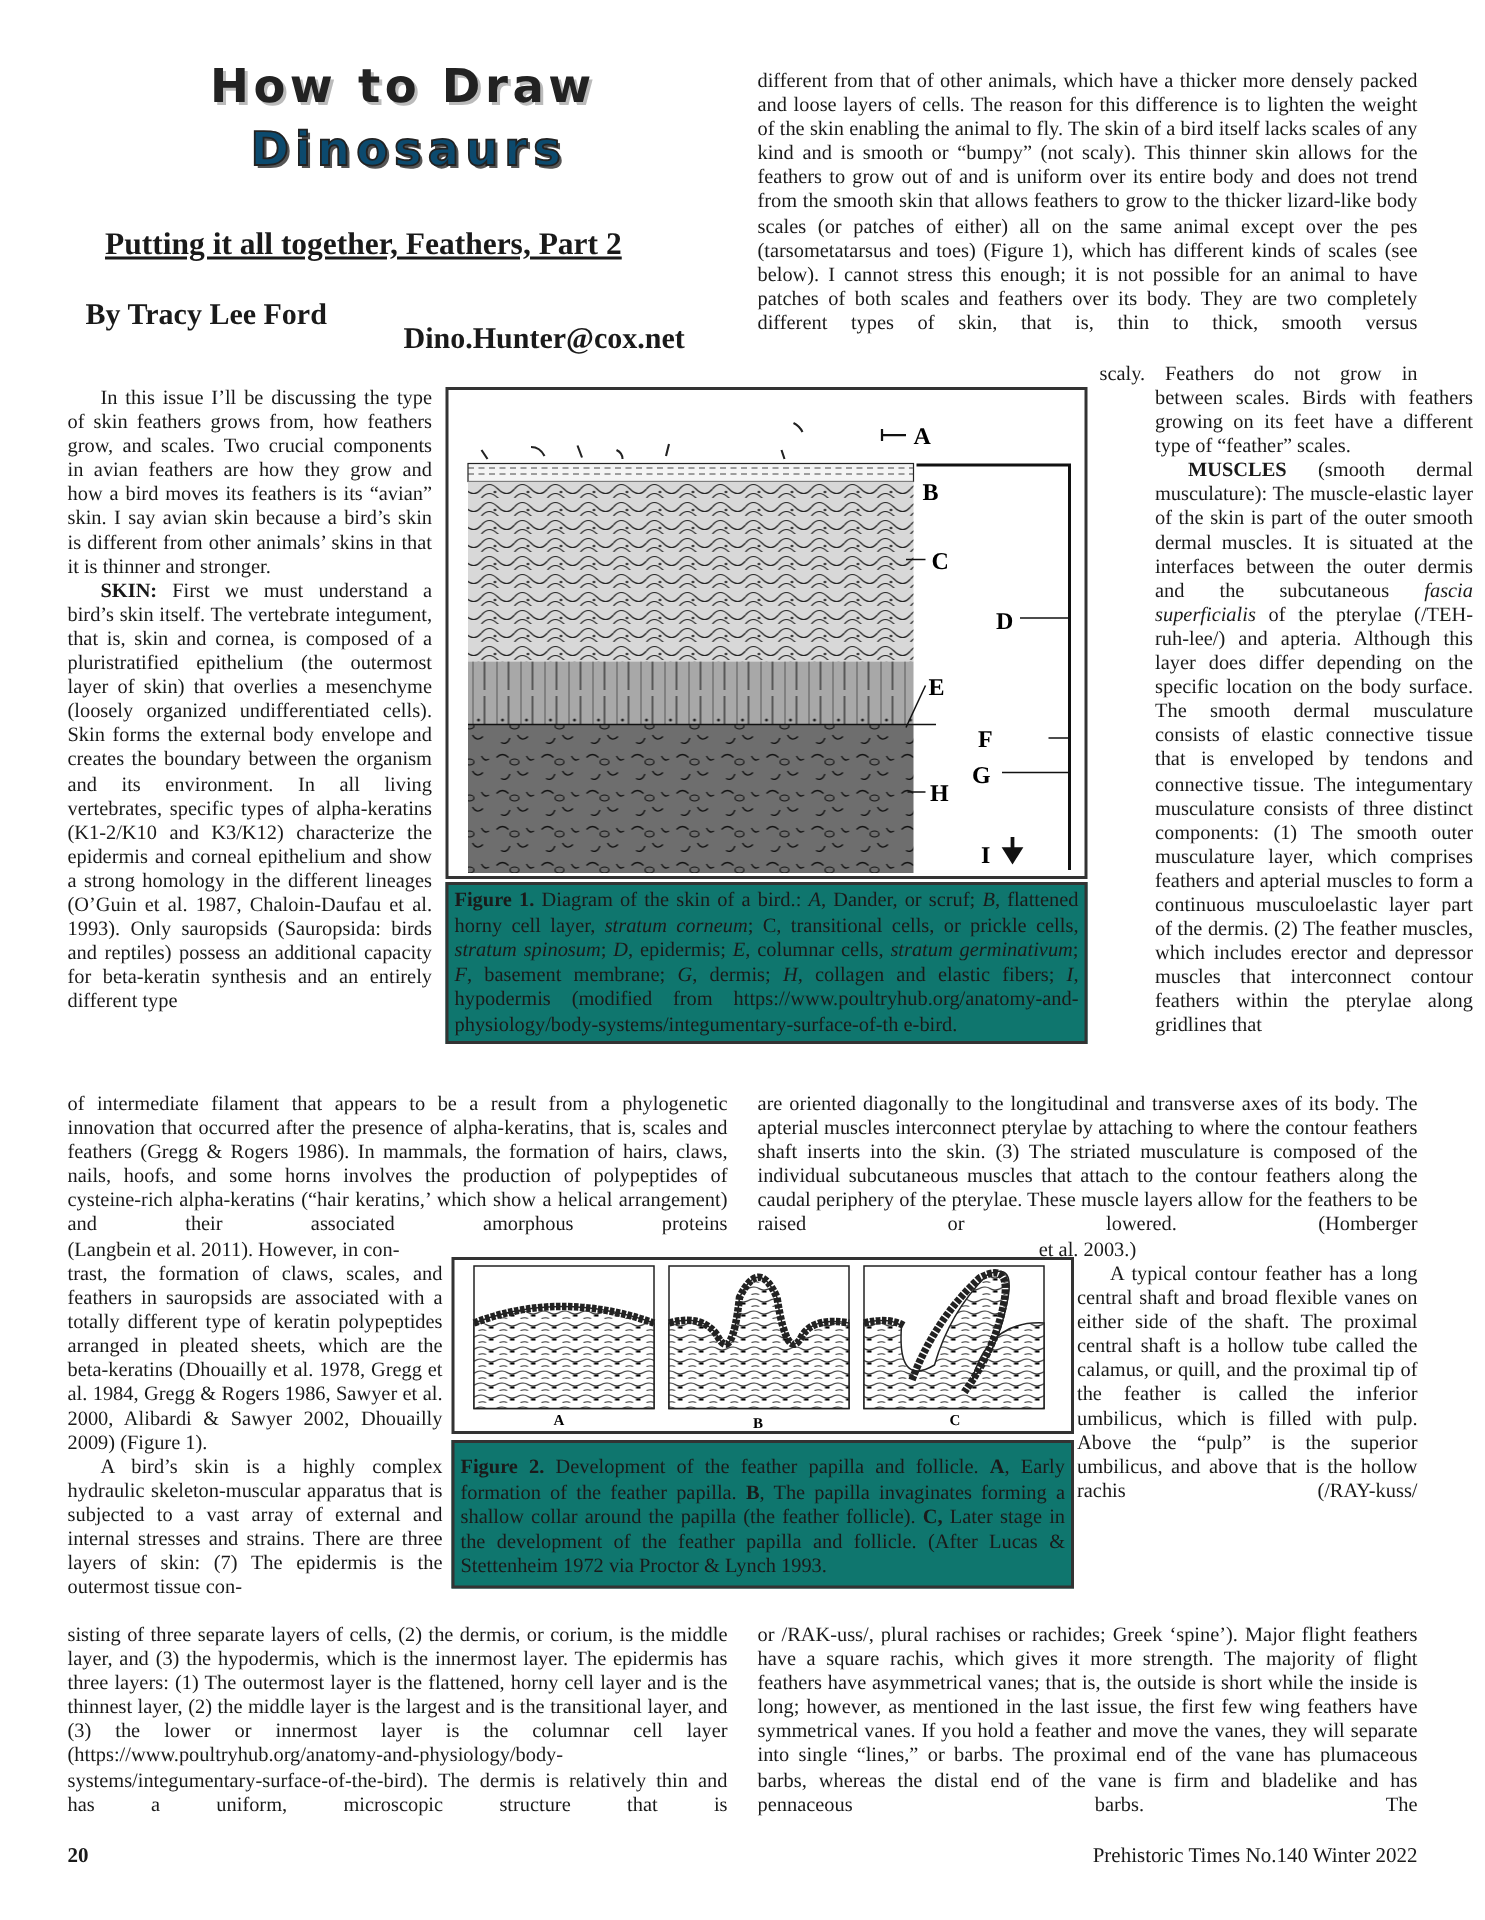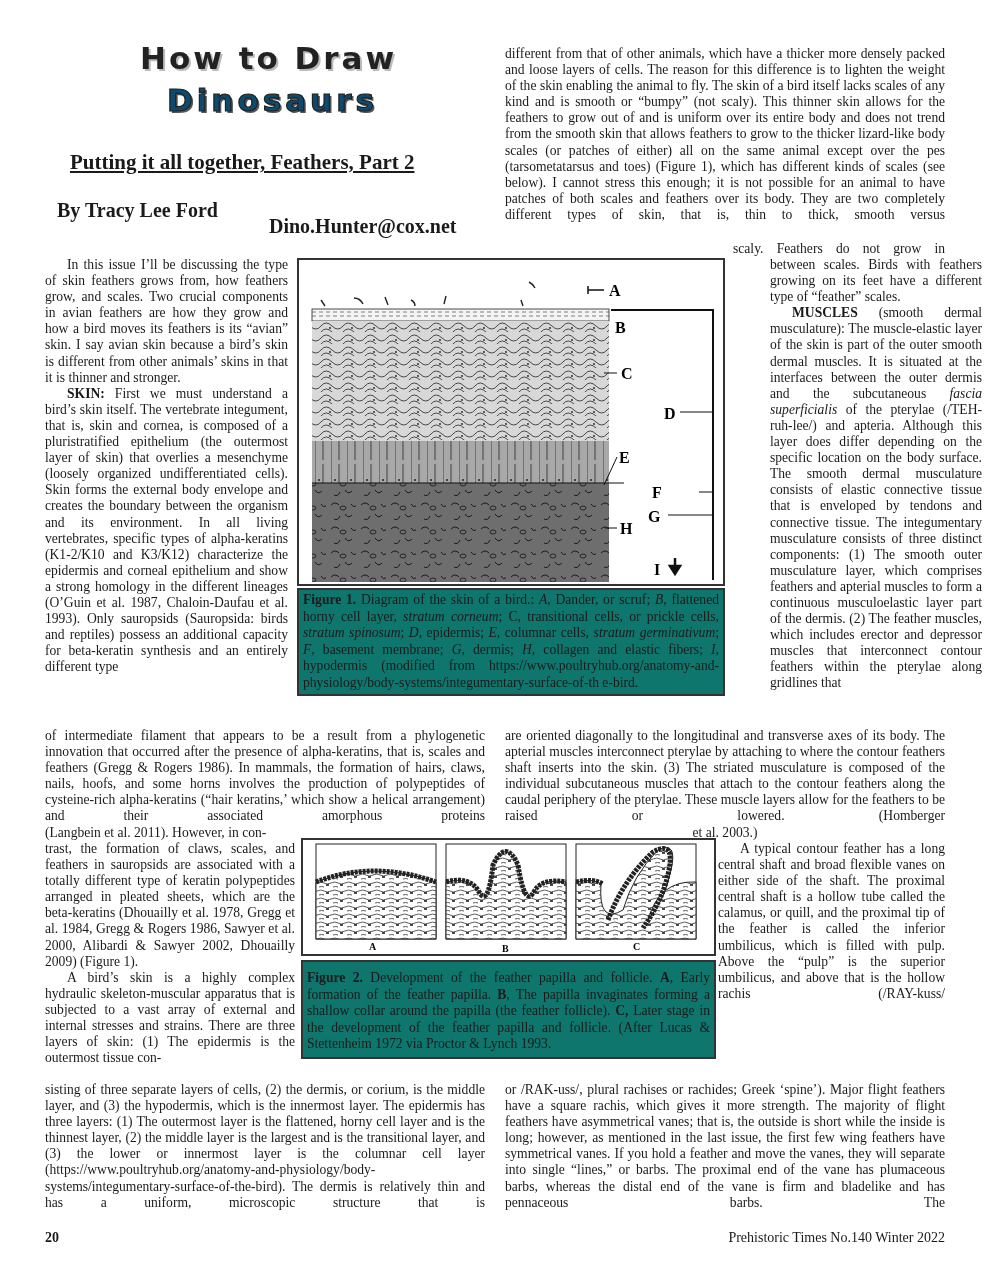--- a/index.html
+++ b/index.html
@@ -105,21 +105,21 @@
   <p style="text-align-last:justify;">of intermediate filament that appears to be a result from a phylogenetic innovation that occurred after the presence of alpha-keratins, that is, scales and feathers (Gregg &amp; Rogers 1986). In mammals, the formation of hairs, claws, nails, hoofs, and some horns involves the production of polypeptides of cysteine-rich alpha-keratins (“hair keratins,’ which show a helical arrangement) and their associated amorphous proteins</p>
   <p>(Langbein et al. 2011). However, in con-</p>
 </div>
 <div class="abs txt" style="left:505px;top:728px;width:440px;">
   <p style="text-align-last:justify;">are oriented diagonally to the longitudinal and transverse axes of its body. The apterial muscles interconnect pterylae by attaching to where the contour feathers shaft inserts into the skin. (3) The striated musculature is composed of the individual subcutaneous muscles that attach to the contour feathers along the caudal periphery of the pterylae. These muscle layers allow for the feathers to be raised or lowered. (Homberger</p>
   <p class="last-center">et al. 2003.)</p>
 </div>
 
 <div class="abs txt" style="left:45px;top:841px;width:250px;">
   <p>trast, the formation of claws, scales, and feathers in sauropsids are associated with a totally different type of keratin polypeptides arranged in pleated sheets, which are the beta-keratins (Dhouailly et al. 1978, Gregg et al. 1984, Gregg &amp; Rogers 1986, Sawyer et al. 2000, Alibardi &amp; Sawyer 2002, Dhouailly 2009) (Figure 1).</p>
-  <p class="ind">A bird’s skin is a highly complex hydraulic skeleton-muscular apparatus that is subjected to a vast array of external and internal stresses and strains. There are three layers of skin: (1) The epidermis is the outermost tissue con-</p>
+  <p class="ind">A bird’s skin is a highly complex hydraulic skeleton-muscular apparatus that is subjected to a vast array of external and internal stresses and strains. There are three layers of skin: (7) The epidermis is the outermost tissue con-</p>
 </div>
 
 <div class="abs figbox" style="left:301px;top:838px;width:415px;height:118px;">
   <svg width="411" height="114" viewBox="0 0 411 114">
     <defs>
       <pattern id="tissue" width="14" height="8" patternUnits="userSpaceOnUse">
         <rect width="14" height="8" fill="#fff"></rect>
         <path d="M0 3 q4 -2 7 0 t7 0 M2 7 q3 -1 5 0" stroke="#333" stroke-width="0.8" fill="none"></path>
         <path d="M9 5 h3" stroke="#000" stroke-width="1.4"></path>
       </pattern>

